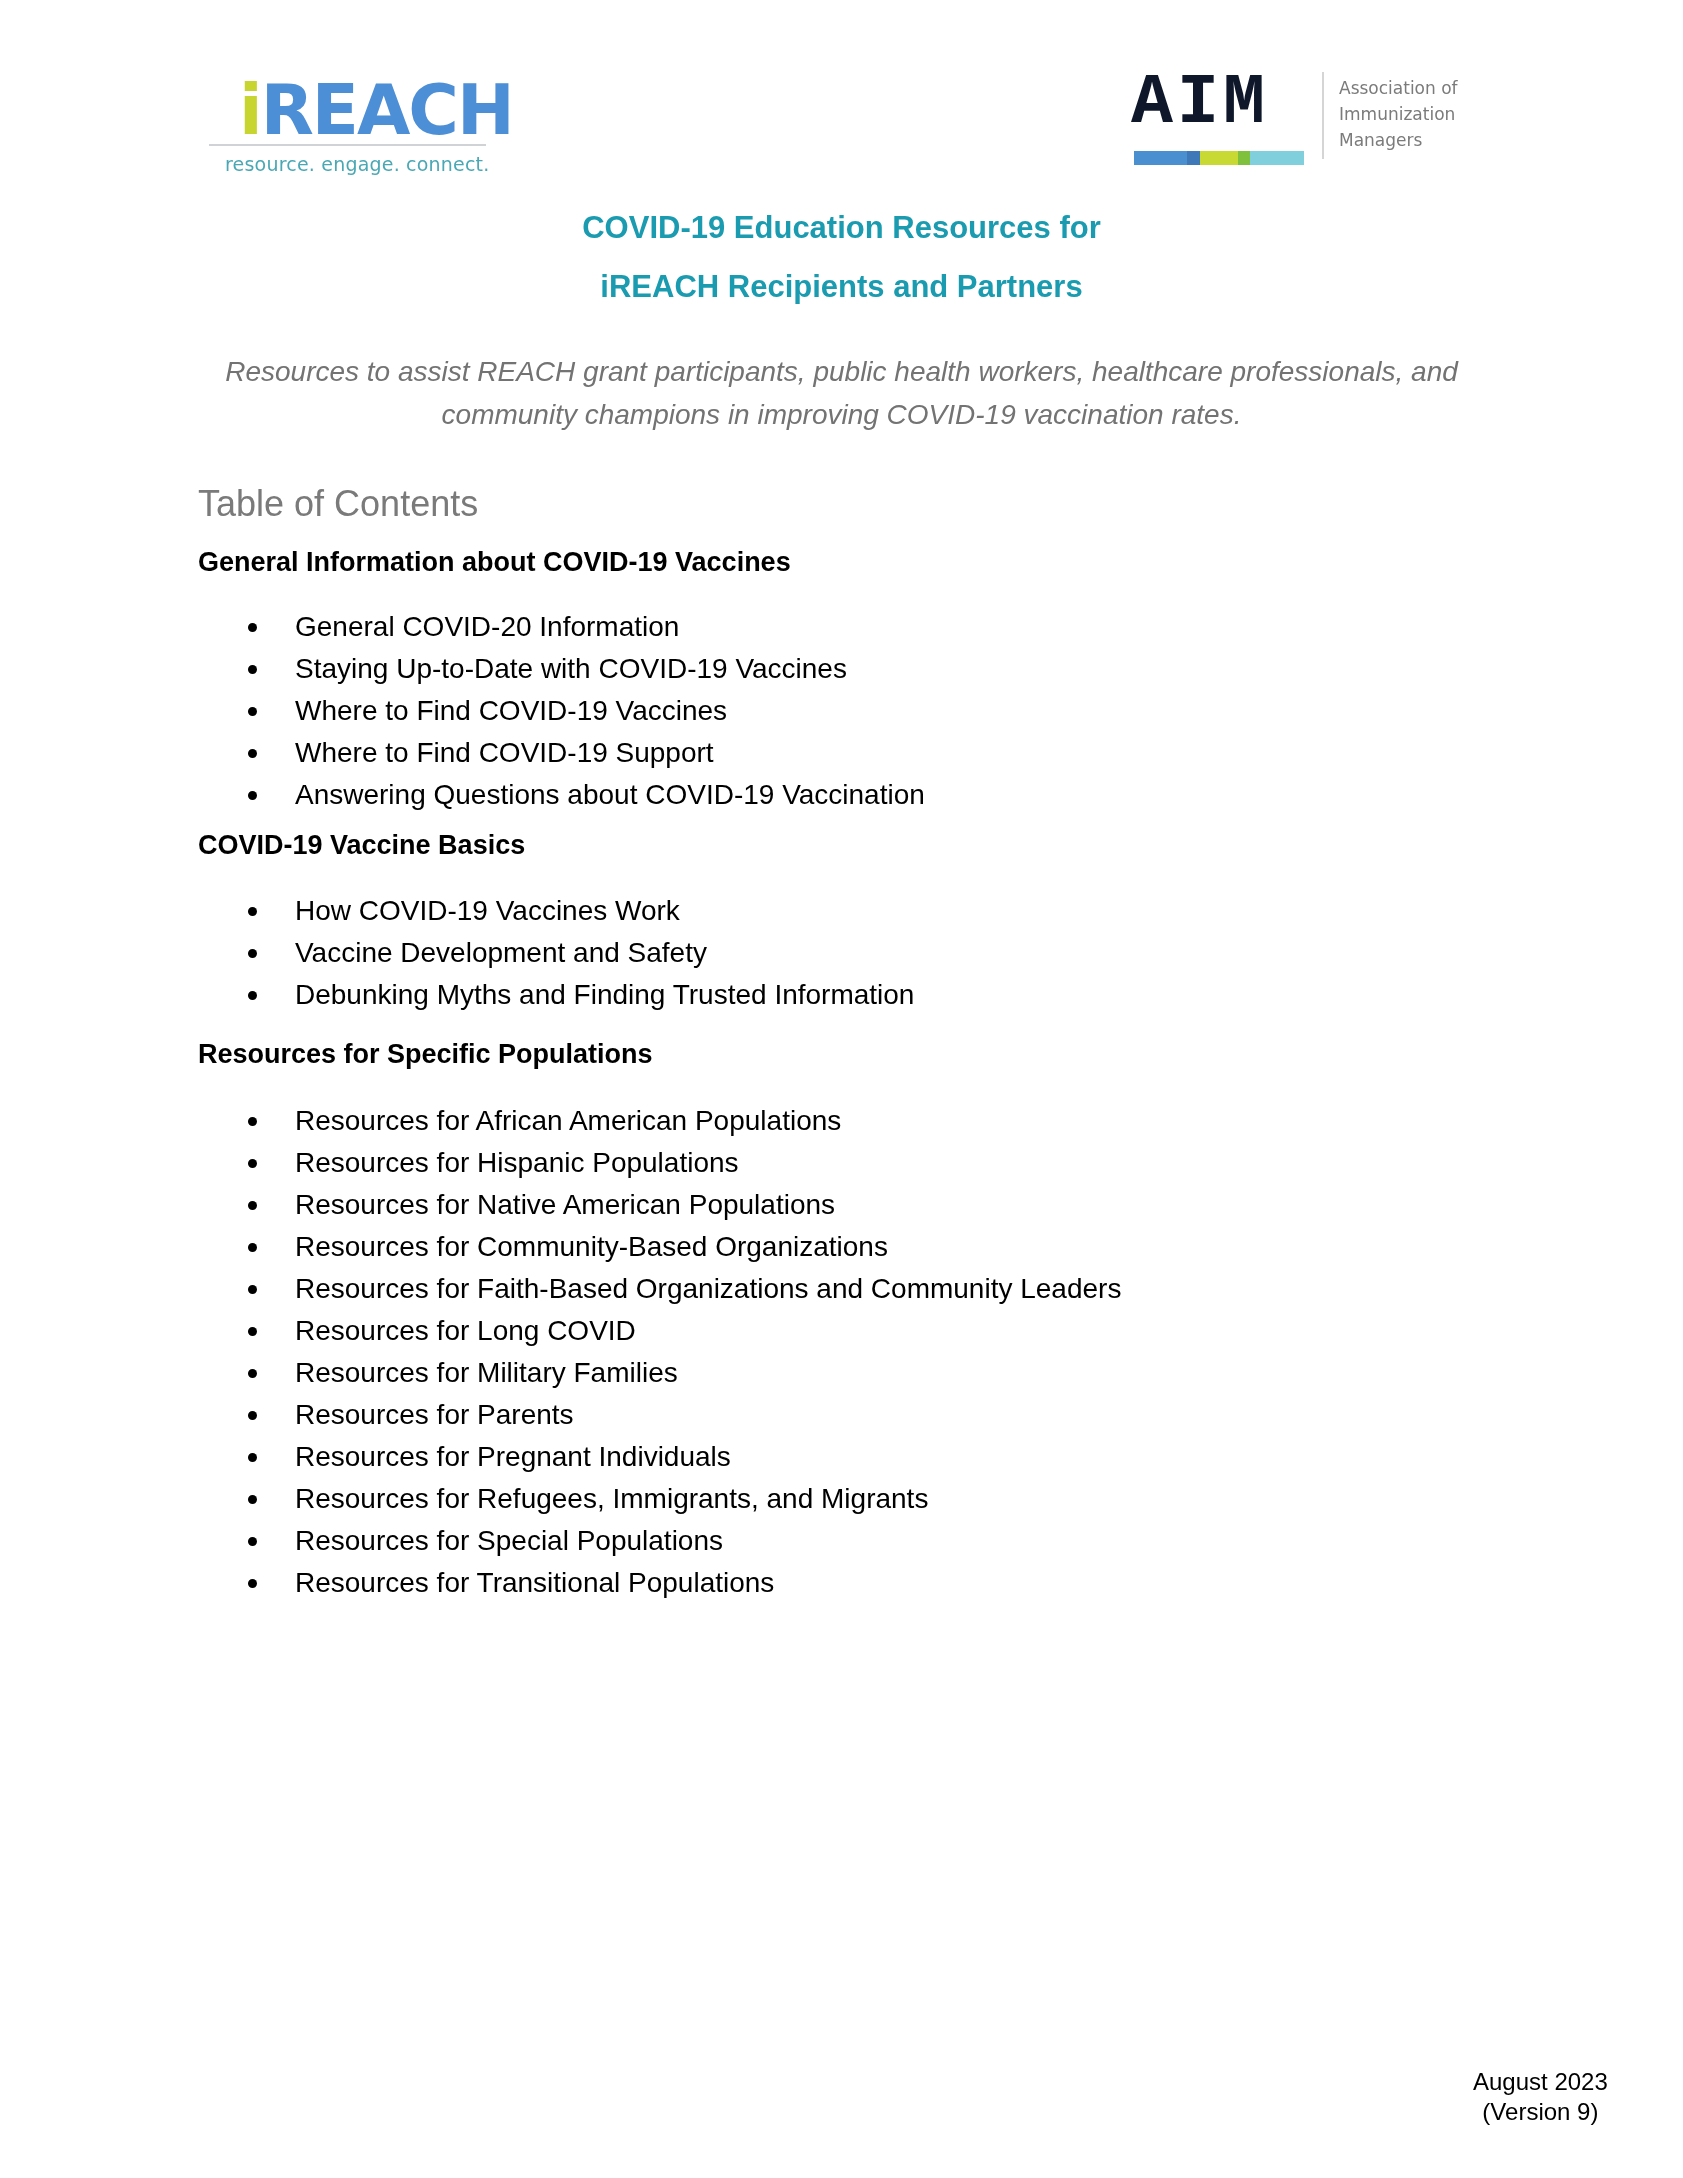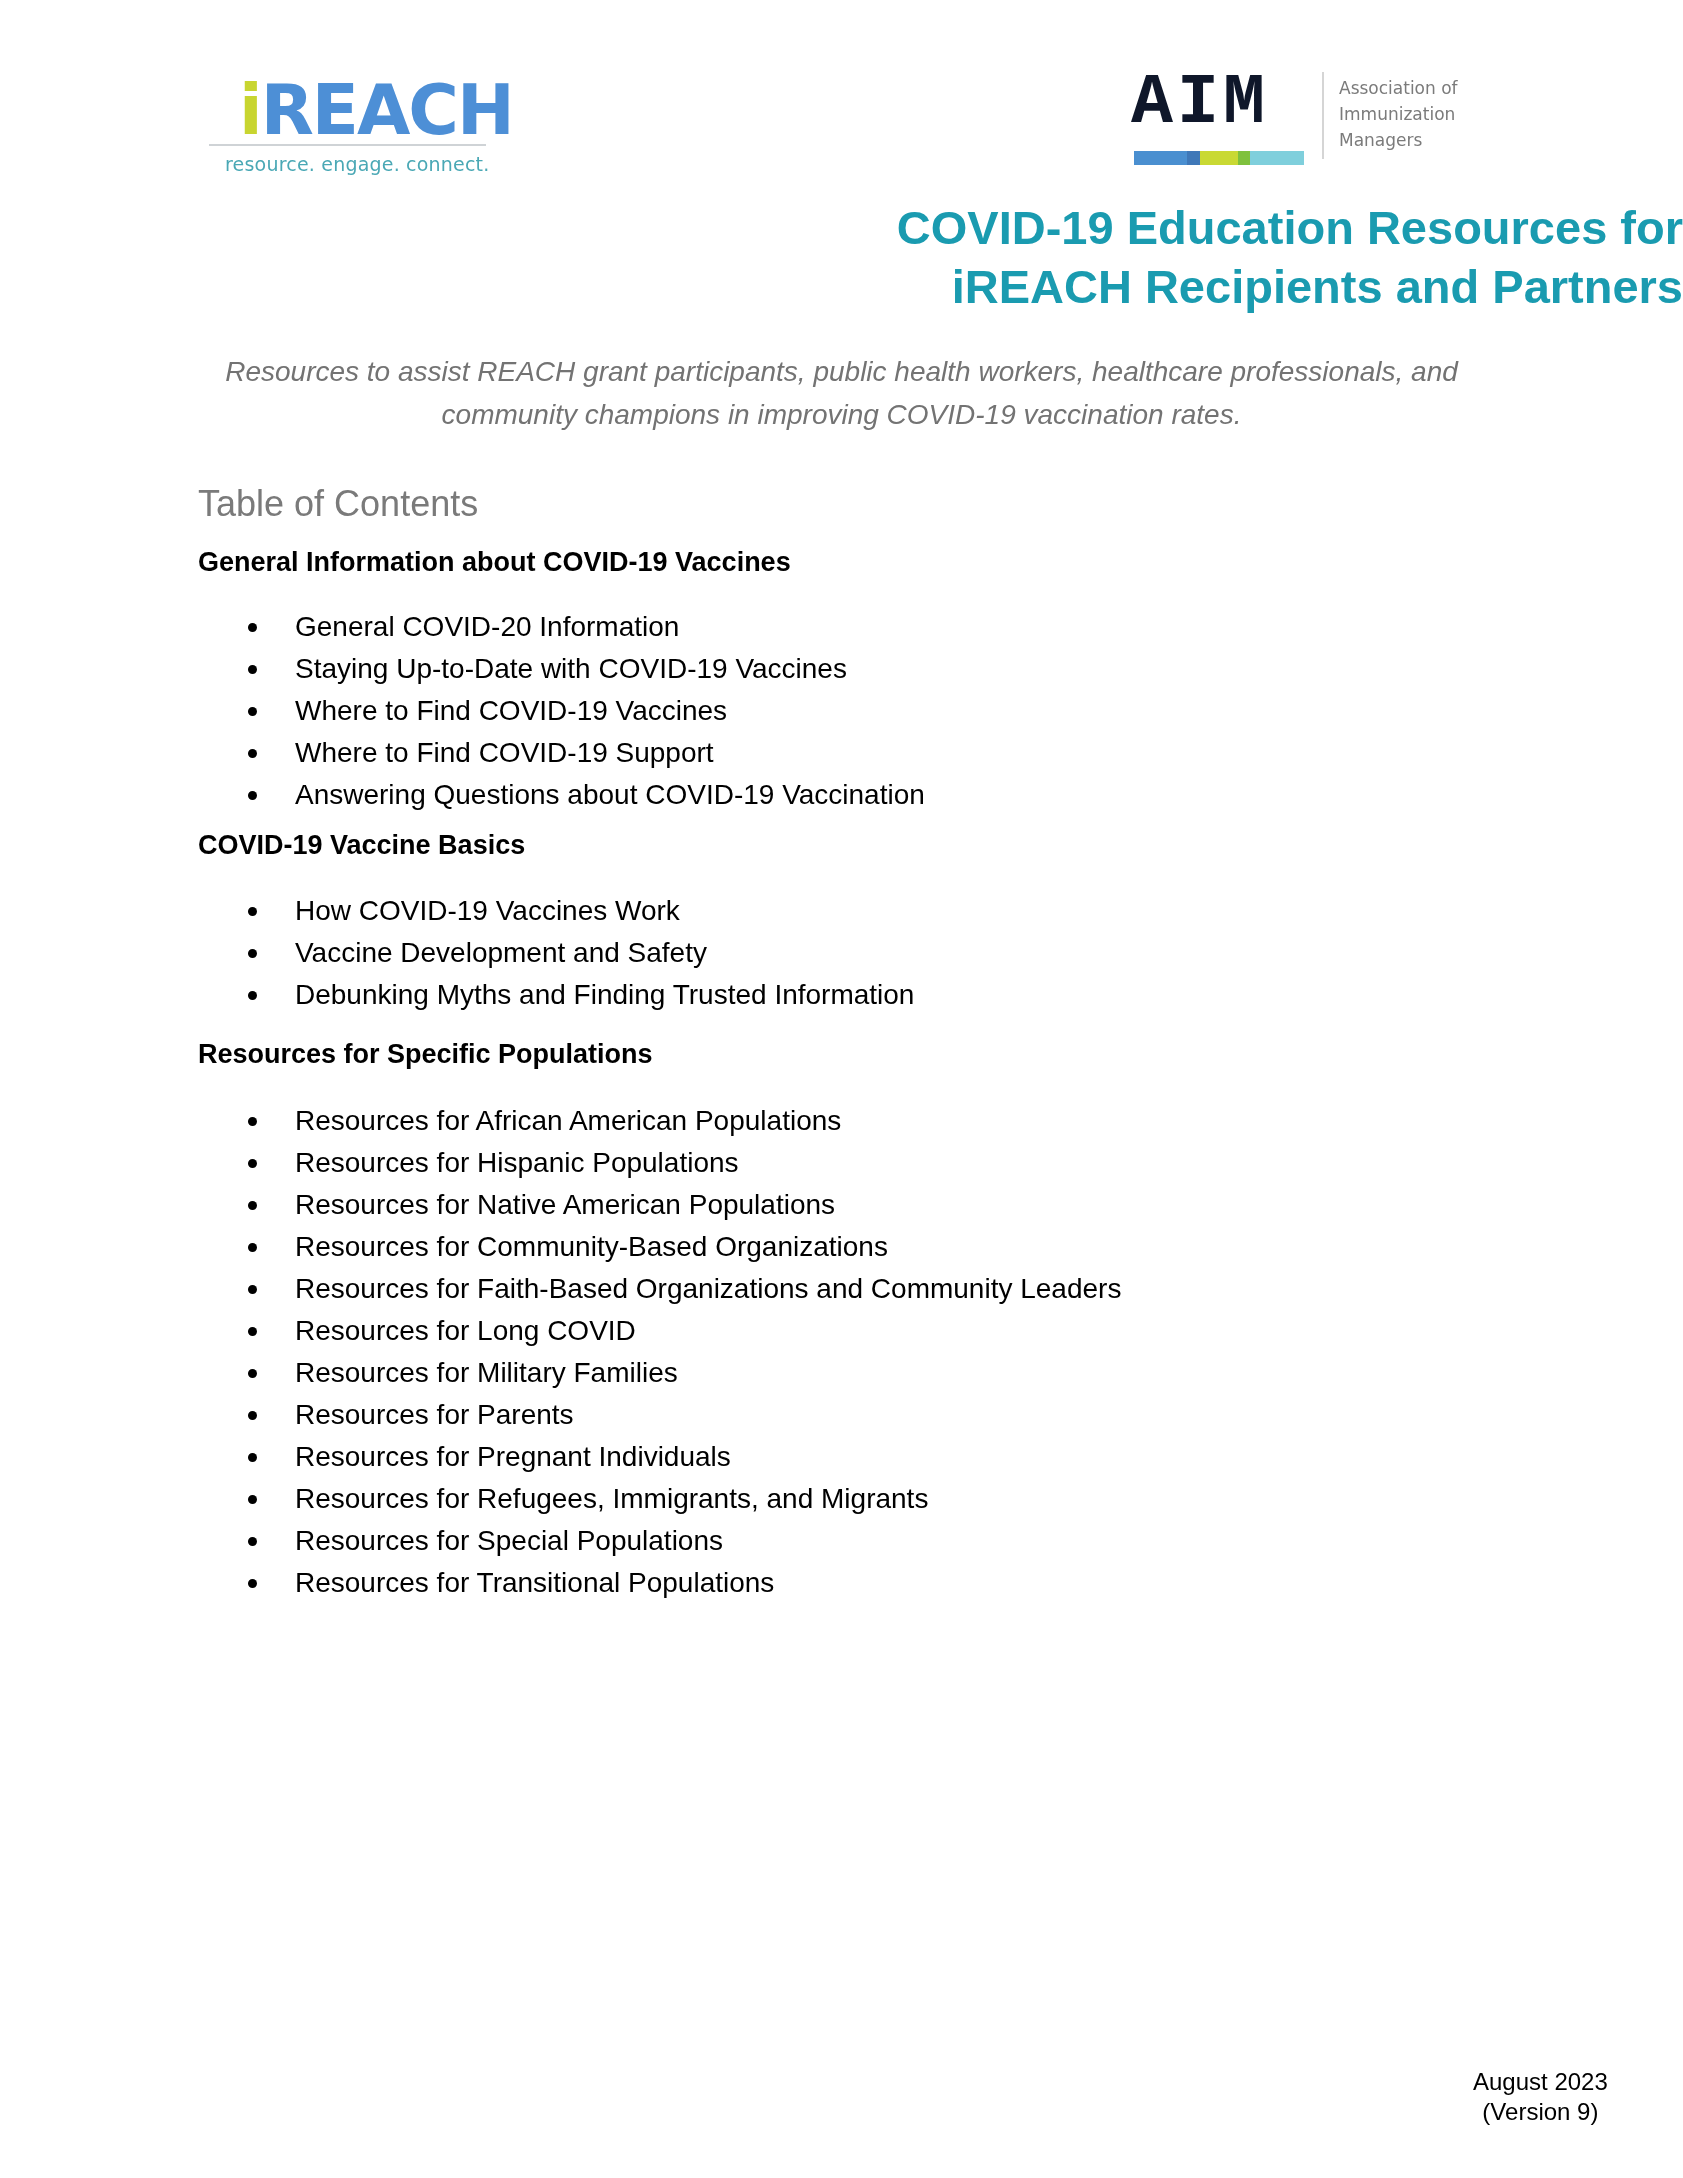--- a/index.html
+++ b/index.html
@@ -16,21 +16,21 @@
 
     
     #aim-logo { left: 1129px; top: 65px; width: 356px; height: 109px; }
     #aim-letters { position: absolute; left: 2px; top: -6px; font-family: Liberation Mono, monospace; font-weight: bold; font-size: 70px; line-height: 89px; color: #0f172a; letter-spacing: 4px; white-space: nowrap; }
     #aim-bar { position: absolute; left: 5px; top: 86px; width: 170px; height: 14px; display: flex; }
     #aim-bar span { display: block; height: 100%; }
     #aim-sep { position: absolute; left: 193px; top: 7px; width: 2px; height: 87px; background: #d5d5d5; }
     #aim-name { position: absolute; left: 210px; top: 10px; font-family: "DejaVu Sans", sans-serif; font-size: 17px; line-height: 26px; color: #7b7b7b; white-space: nowrap; }
 
     
-    #doc-title { left: 0; width: 1683px; top: 198px; text-align: right; font-family: "Liberation Sans", sans-serif; font-weight: bold; font-size: 47px; line-height: 59px; color: #1a9bb0; }
+    #doc-title { left: 0; width: 1683px; top: 198px; text-align: center; font-family: "Liberation Sans", sans-serif; font-weight: bold; font-size: 31px; line-height: 59px; color: #1a9bb0; }
     #doc-subtitle { left: 198px; width: 1287px; top: 350px; text-align: center; font-family: Liberation Sans, sans-serif; font-style: italic; font-size: 28px; line-height: 43px; color: #737373; }
 
     
     #toc-heading { left: 198px; top: 483px; font-family: "Liberation Sans", sans-serif; font-size: 36px; color: #7a7a7a; white-space: nowrap; }
     .sec-head { position: absolute; left: 198px; font-family: "Liberation Sans", sans-serif; font-weight: bold; font-size: 27px; color: #000; white-space: nowrap; }
     .toc-list { position: absolute; left: 0; margin: 0; padding: 0; list-style: none; }
     .toc-item { position: relative; height: 42px; line-height: 42px; font-family: "Liberation Sans", sans-serif; font-size: 28px; color: #000; white-space: nowrap; }
     .toc-item .bullet { position: absolute; left: 248px; top: 17px; width: 9px; height: 9px; border-radius: 50%; background: #000; }
     .toc-item .label { position: absolute; left: 295px; top: 0; }
 

